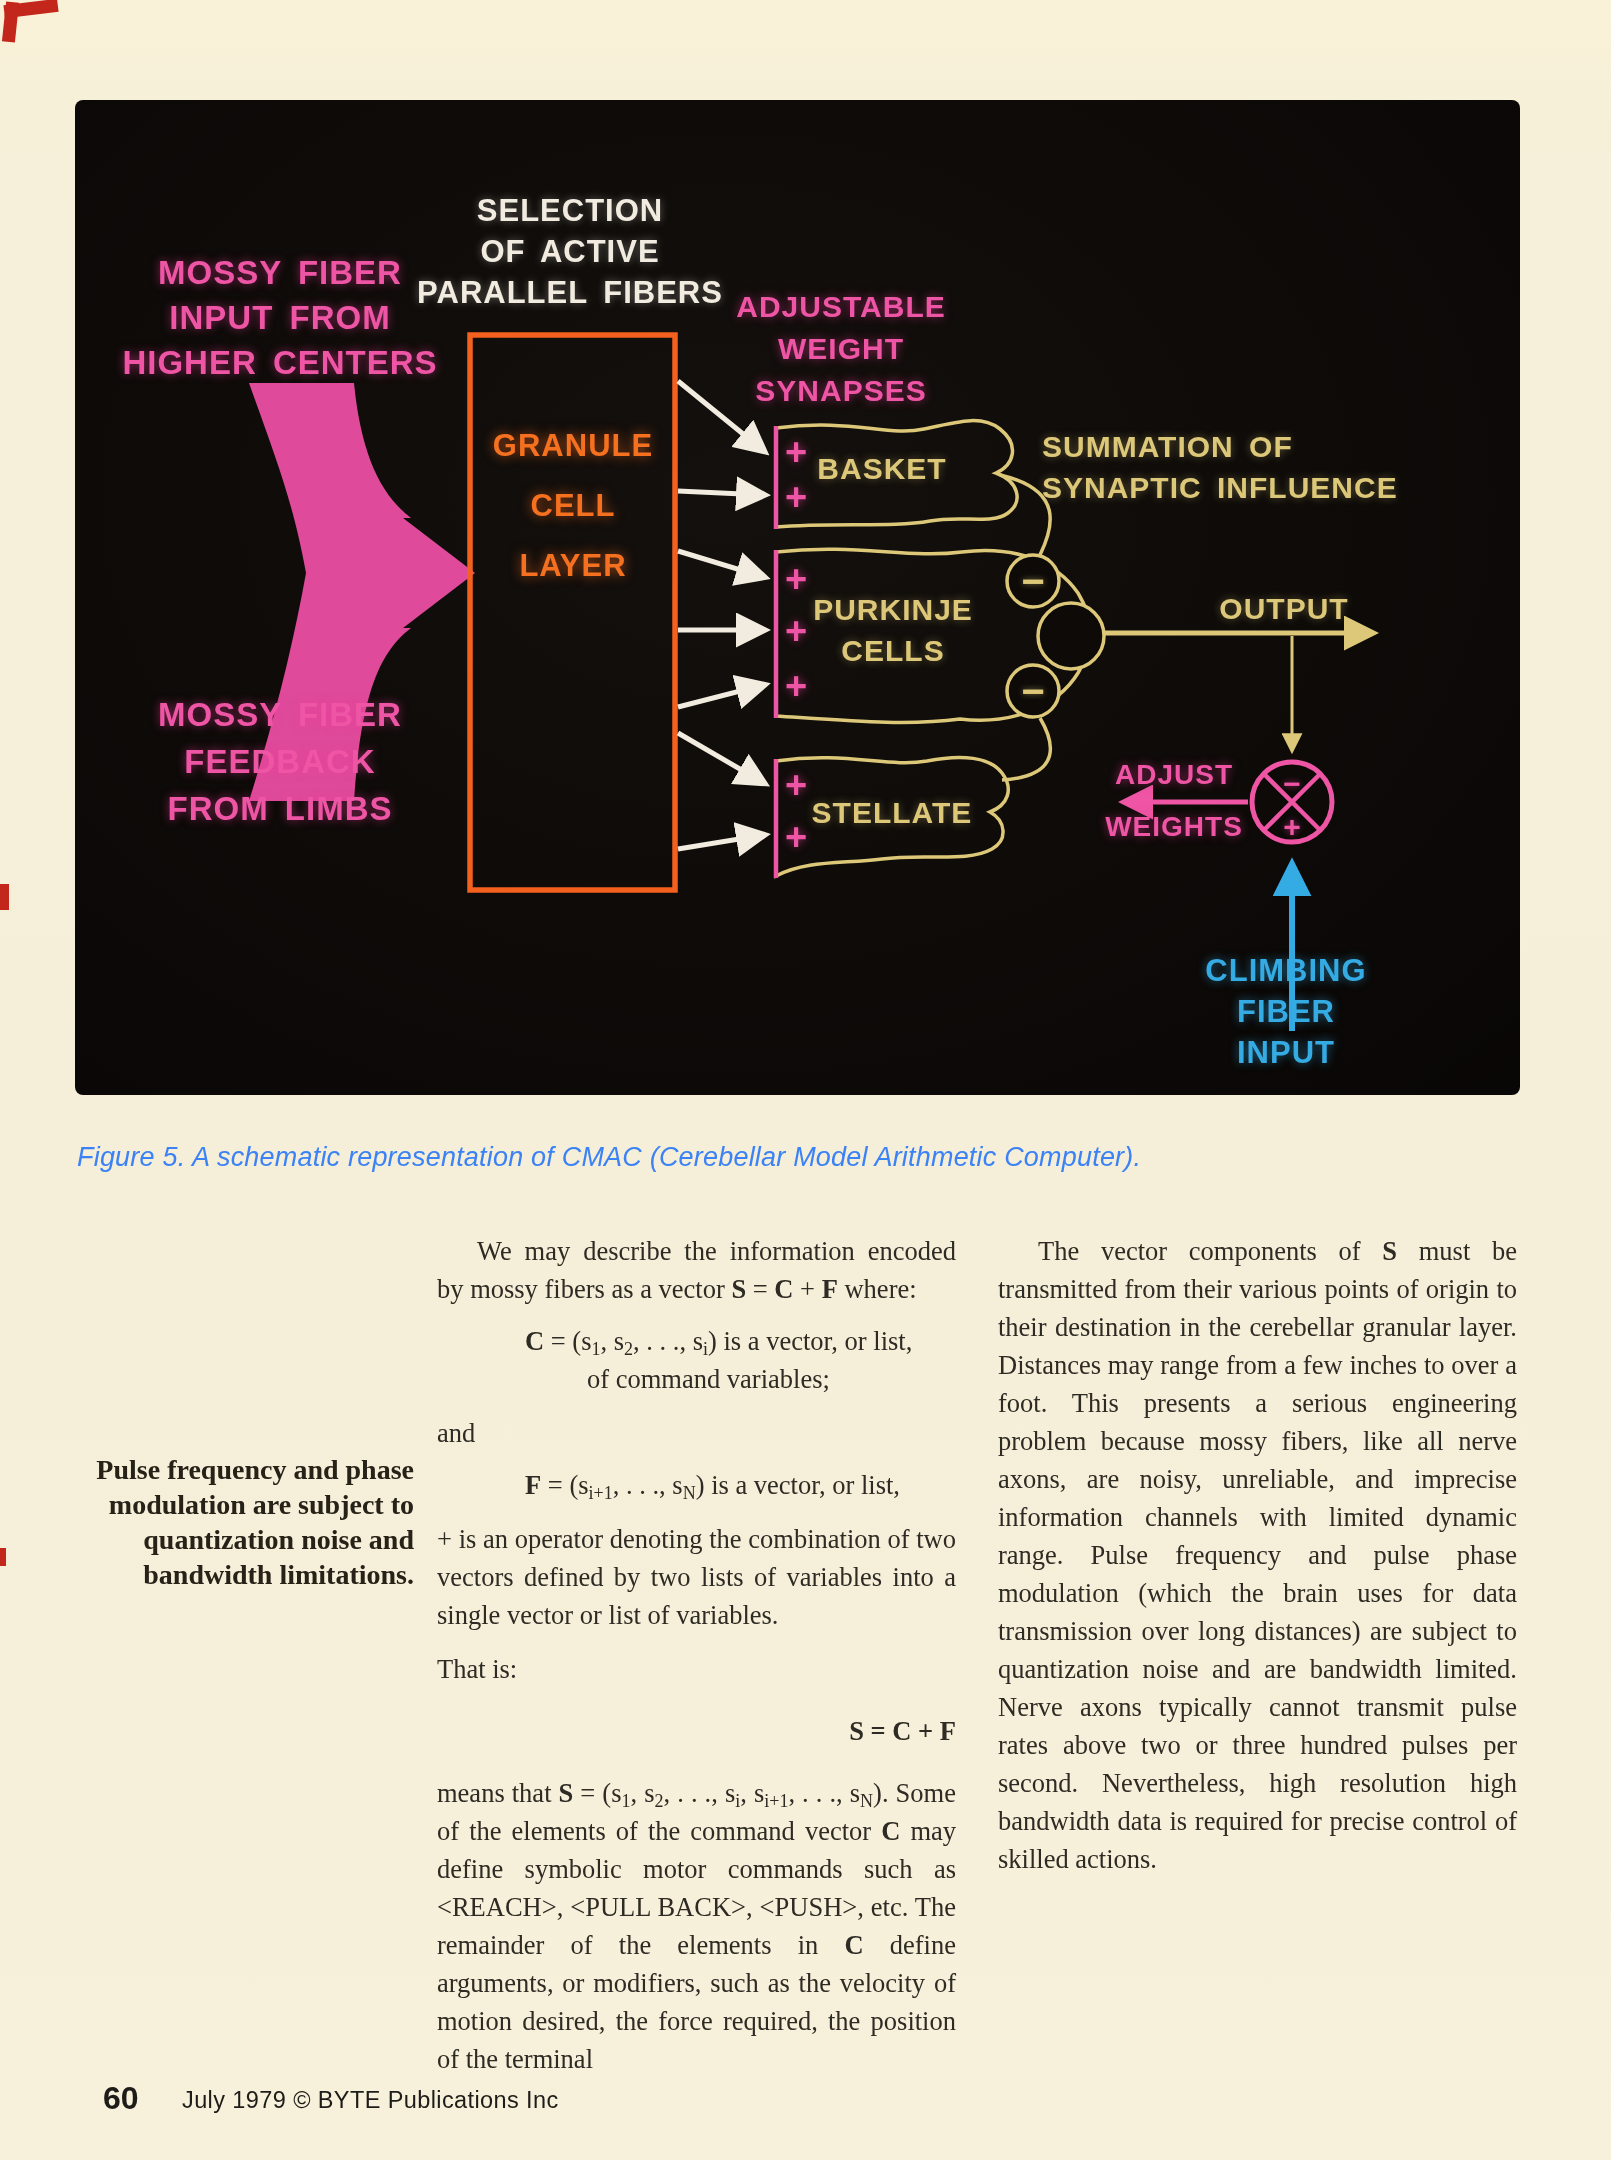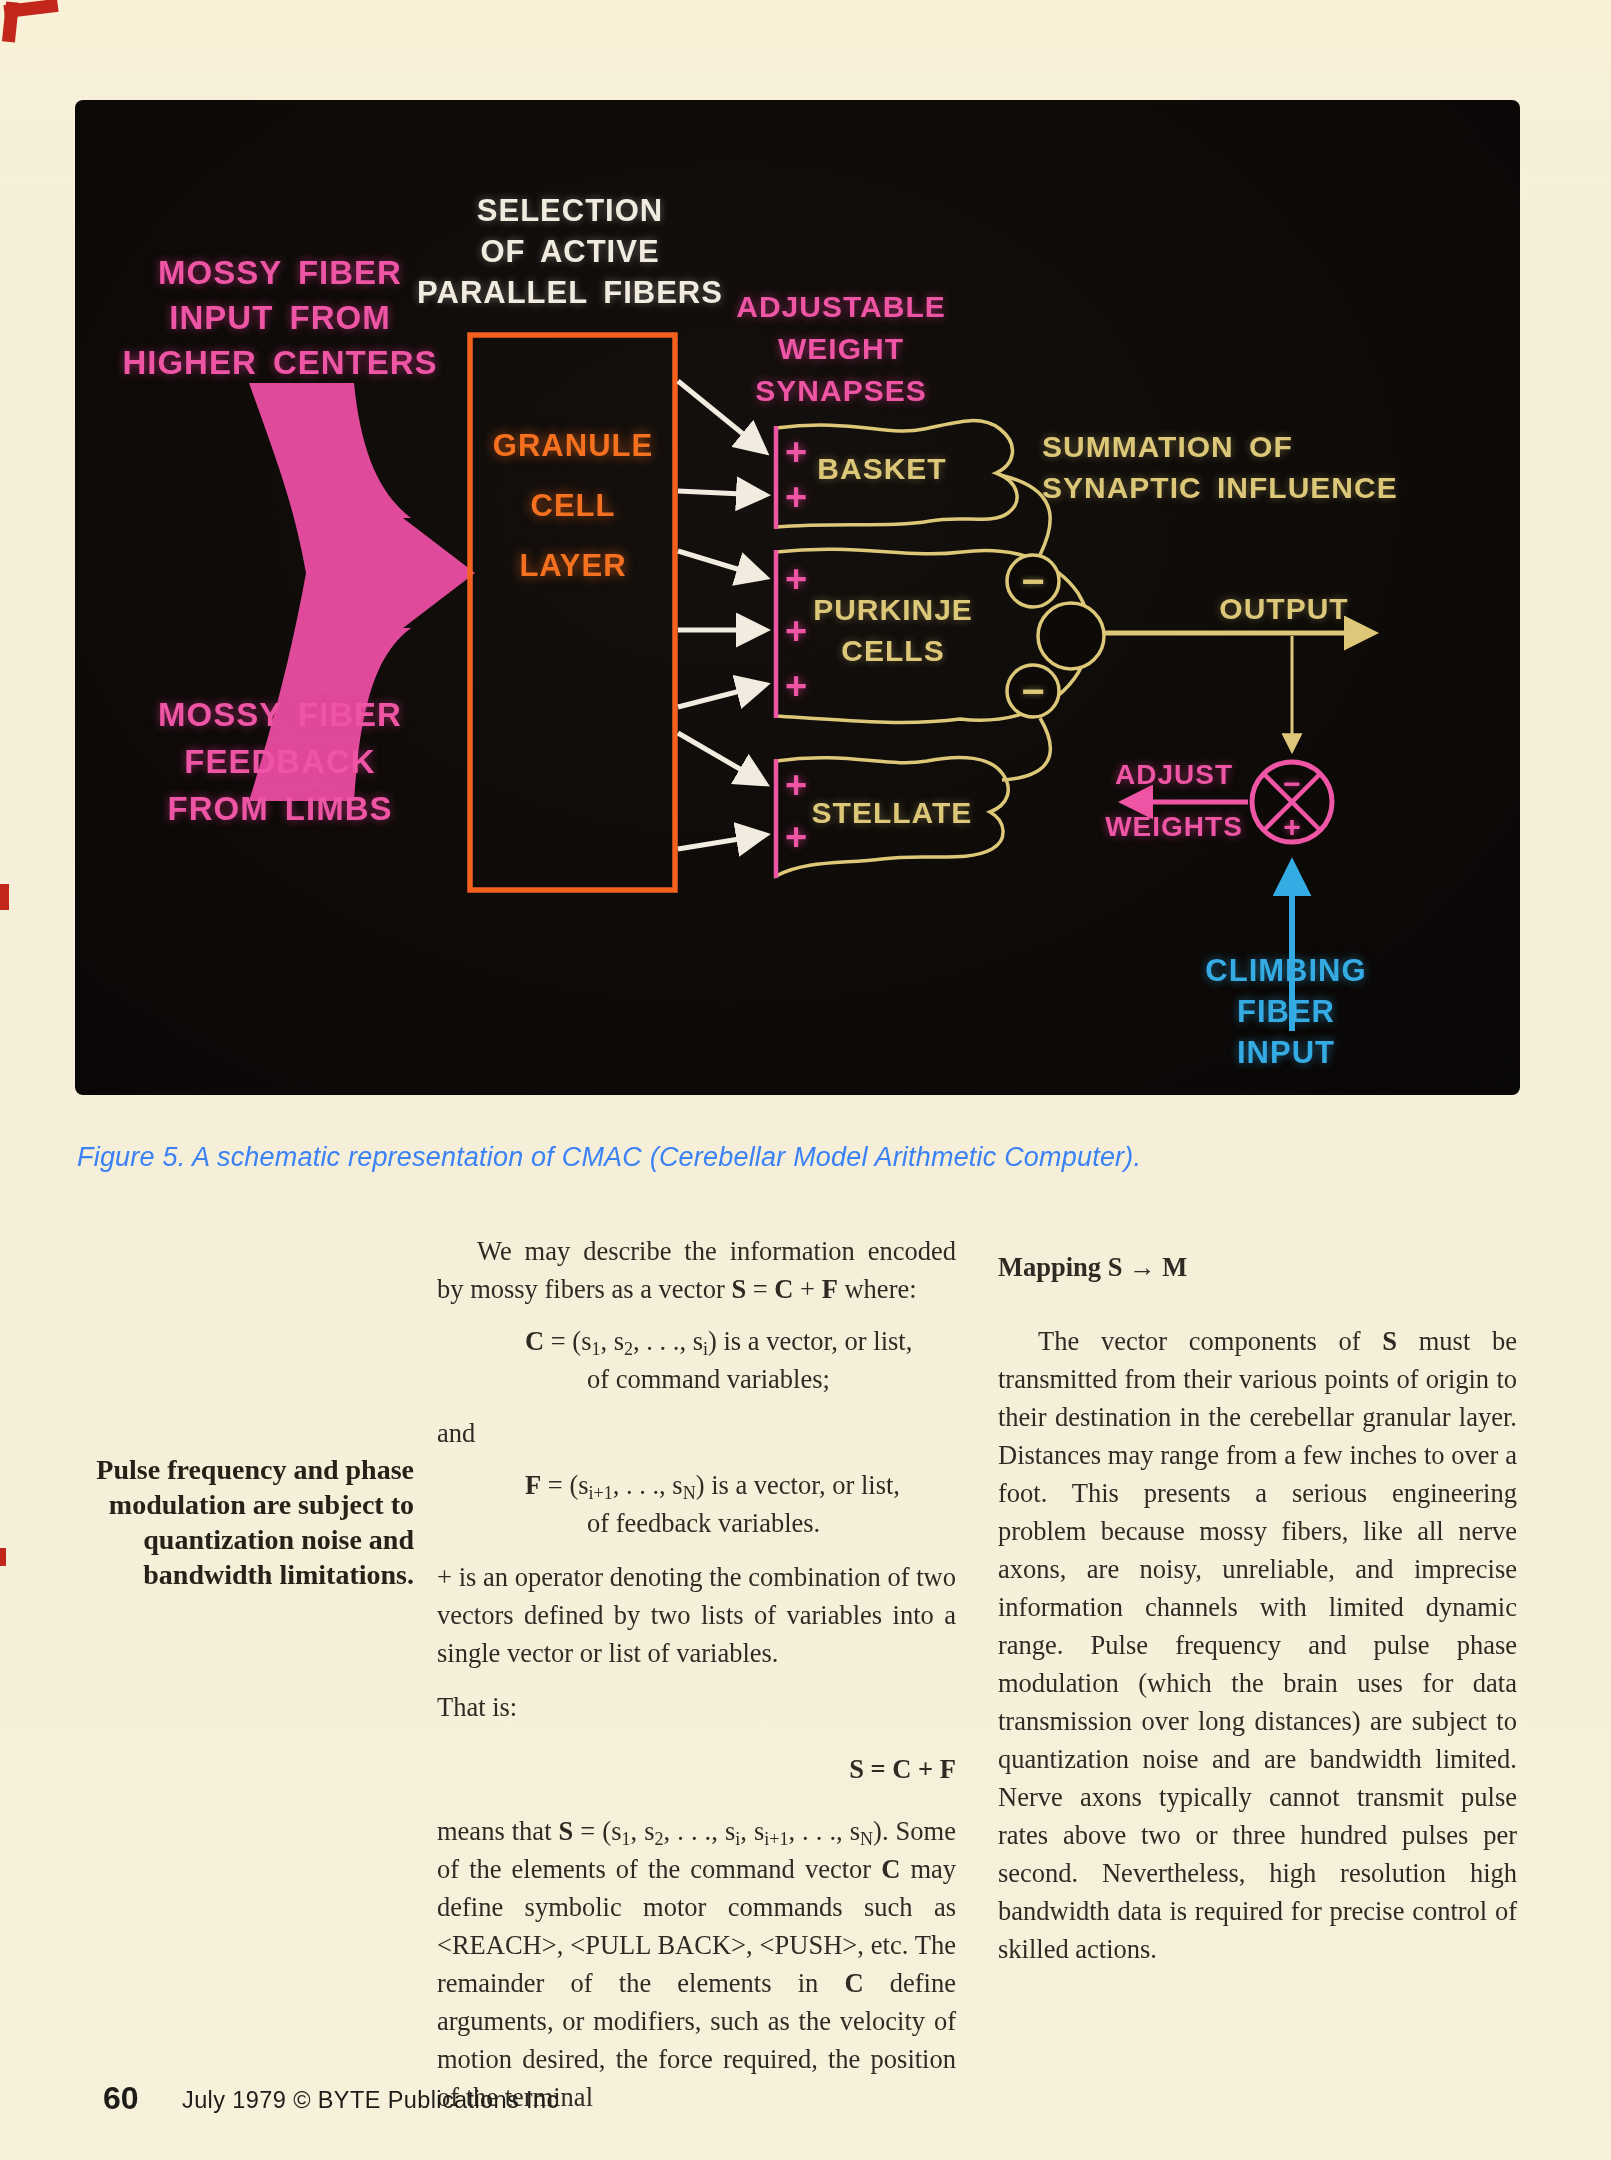--- a/index.html
+++ b/index.html
@@ -198,29 +198,27 @@
 <div class="caption">Figure 5. A schematic representation of CMAC (Cerebellar Model Arithmetic Computer).</div>
 
 <div class="pullquote">Pulse frequency and phase modulation are subject to quantization noise and bandwidth limitations.</div>
 
 <div class="col col1">
   <p class="indent">We may describe the information encoded by mossy fibers as a vector <b>S</b> = <b>C</b> + <b>F</b> where:</p>
   <p class="eqa"><b>C</b> = (s<sub>1</sub>, s<sub>2</sub>, . . ., s<sub>i</sub>) is a vector, or list,</p>
   <p class="eqb">of command variables;</p>
   <p class="conj">and</p>
   <p class="eqa"><b>F</b> = (s<sub>i+1</sub>, . . ., s<sub>N</sub>) is a vector, or list,</p>
-  <p class="eqb">of feedback variables.</p>
   <p class="gap">+ is an operator denoting the combination of two vectors defined by two lists of variables into a single vector or list of variables.</p>
   <p class="gap-l">That is:</p>
   <p class="eqs">S = C + F</p>
   <p class="gap2">means that <b>S</b> = (s<sub>1</sub>, s<sub>2</sub>, . . ., s<sub>i</sub>, s<sub>i+1</sub>, . . ., s<sub>N</sub>). Some of the elements of the command vector <b>C</b> may define symbolic motor commands such as &lt;REACH&gt;, &lt;PULL BACK&gt;, &lt;PUSH&gt;, etc. The remainder of the elements in <b>C</b> define arguments, or modifiers, such as the velocity of motion desired, the force required, the position of the terminal</p>
 </div>
 
 <div class="col col2">
-  <p class="heading">Mapping S → M</p>
   <p class="indent">The vector components of <b>S</b> must be transmitted from their various points of origin to their destination in the cerebellar granular layer. Distances may range from a few inches to over a foot. This presents a serious engineering problem because mossy fibers, like all nerve axons, are noisy, unreliable, and imprecise information channels with limited dynamic range. Pulse frequency and pulse phase modulation (which the brain uses for data transmission over long distances) are subject to quantization noise and are bandwidth limited. Nerve axons typically cannot transmit pulse rates above two or three hundred pulses per second. Nevertheless, high resolution high bandwidth data is required for precise control of skilled actions.</p>
 
 </div>
 
 <div class="footer">
   <span class="pageno">60</span>
   <span class="credit">July 1979 © BYTE Publications Inc</span>
 </div>
 
 </body></html>

